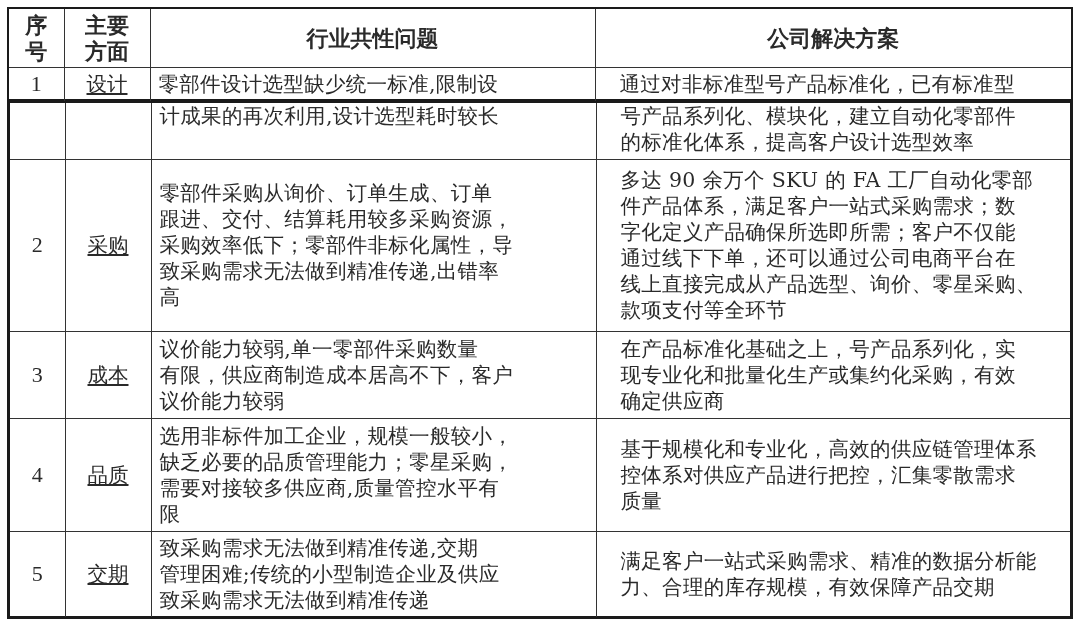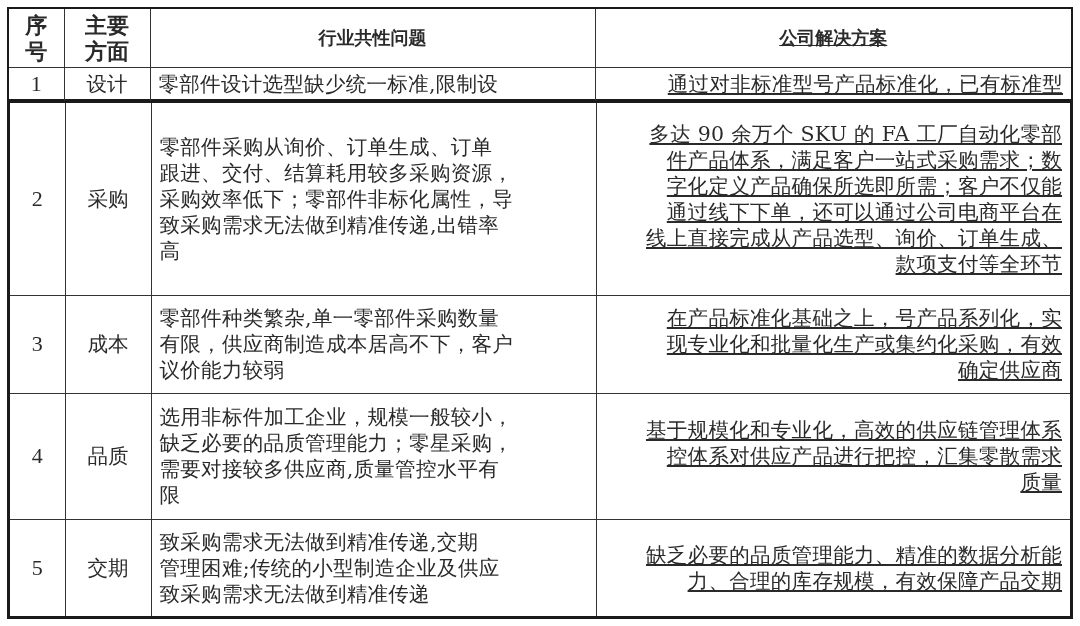--- a/index.html
+++ b/index.html
@@ -4,40 +4,40 @@
 <style>
   html, body { margin: 0; padding: 0; background: #ffffff; }
   body { width: 1080px; height: 626px; position: relative; overflow: hidden;
          font-family: "DejaVu Serif", "Liberation Serif", serif; color: #2a2a2a; }
   .block { position: absolute; left: 7px; width: 1066px; box-sizing: border-box; }
   .block.top { top: 7px; height: 94px; border: 2px solid #1a1a1a; }
   .block.bottom { top: 101px; height: 518px; border: 3px solid #1a1a1a; border-top: 2px solid #1a1a1a; }
   table { border-collapse: collapse; width: 100%; height: 100%; table-layout: fixed; }
   td, th { border: 1px solid #333; padding: 0 8px; vertical-align: middle; }
   col.c1 { width: 55px; } col.c2 { width: 86px; } col.c3 { width: 445px; }
-  th { font-weight: bold; font-size: 18px; text-align: center; line-height: 26px; }
+  th { font-weight: bold; font-size: 22px; text-align: center; line-height: 26px; }
   th.small { font-size: 22px; padding: 0; }
   td { font-size: 20.5px; line-height: 26px; }
   td.num { text-align: center; font-family: "Liberation Serif", serif; font-size: 22px; padding: 0; }
-  td.aspect { text-align: center; padding: 0; }
+  td.aspect { text-align: center; padding: 0; text-decoration: underline; }
   td.text { text-align: left; letter-spacing: 0.3px; }
   .block.top tr.hdr { height: 58px; }
   .block.top tr.r1 { height: 34px; }
   .block.bottom tr.cont td { vertical-align: top; }
   .block.bottom tr.cont { height: 56px; }
   .block.bottom tr.r2 { height: 172px; }
   .block.bottom tr.r3 { height: 87px; }
   .block.bottom tr.r4 { height: 113px; }
   .block.bottom tr.r5 { height: 86px; }
   tr:first-child td, tr:first-child th { border-top: none; }
   tr:last-child td { border-bottom: none; }
   td:first-child, th:first-child { border-left: none; }
-  td:last-child, th:last-child { border-right: none; text-decoration: underline; }
+  td:last-child, th:last-child { border-right: none; }
   .line { display: block; white-space: nowrap; }
-  td.sol { padding-left: 0; text-align: right; }
+  td.sol { padding-left: 24px; }
 </style>
 </head>
 <body>
 
 <div class="block top">
   <table>
     <colgroup>
         <col class="c1">
         <col class="c2">
         <col class="c3">
@@ -73,46 +73,57 @@
 <div class="block bottom">
   <table>
     <colgroup>
         <col class="c1">
         <col class="c2">
         <col class="c3">
         <col class="c4">
       </colgroup>
 
     <tbody>
+        <tr class="cont">
+      <td class="num"></td>
+      <td class="aspect"></td>
+      <td class="text">
+        <span class="line">计成果的再次利用,设计选型耗时较长</span>
+      </td>
+      <td class="text sol">
+        <span class="line">号产品系列化、模块化，建立自动化零部件</span>
+        <span class="line">的标准化体系，提高客户设计选型效率</span>
+      </td>
+    </tr>
 
     <tr class="r2">
       <td class="num">2</td>
       <td class="aspect">采购</td>
       <td class="text">
         <span class="line">零部件采购从询价、订单生成、订单</span>
         <span class="line">跟进、交付、结算耗用较多采购资源，</span>
         <span class="line">采购效率低下；零部件非标化属性，导</span>
         <span class="line">致采购需求无法做到精准传递,出错率</span>
         <span class="line">高</span>
       </td>
       <td class="text sol">
         <span class="line">多达 90 余万个 SKU 的 FA 工厂自动化零部</span>
         <span class="line">件产品体系，满足客户一站式采购需求；数</span>
         <span class="line">字化定义产品确保所选即所需；客户不仅能</span>
         <span class="line">通过线下下单，还可以通过公司电商平台在</span>
-        <span class="line">线上直接完成从产品选型、询价、订单生成、</span>
+        <span class="line">线上直接完成从产品选型、询价、零星采购、</span>
         <span class="line">款项支付等全环节</span>
       </td>
     </tr>
 
     <tr class="r3">
       <td class="num">3</td>
       <td class="aspect">成本</td>
       <td class="text">
-        <span class="line">零部件种类繁杂,单一零部件采购数量</span>
+        <span class="line">议价能力较弱,单一零部件采购数量</span>
         <span class="line">有限，供应商制造成本居高不下，客户</span>
         <span class="line">议价能力较弱</span>
       </td>
       <td class="text sol">
         <span class="line">在产品标准化基础之上，号产品系列化，实</span>
         <span class="line">现专业化和批量化生产或集约化采购，有效</span>
         <span class="line">确定供应商</span>
       </td>
     </tr>
 
@@ -134,19 +145,19 @@
 
     <tr class="r5">
       <td class="num">5</td>
       <td class="aspect">交期</td>
       <td class="text">
         <span class="line">致采购需求无法做到精准传递,交期</span>
         <span class="line">管理困难;传统的小型制造企业及供应</span>
         <span class="line">致采购需求无法做到精准传递</span>
       </td>
       <td class="text sol">
-        <span class="line">缺乏必要的品质管理能力、精准的数据分析能</span>
+        <span class="line">满足客户一站式采购需求、精准的数据分析能</span>
         <span class="line">力、合理的库存规模，有效保障产品交期</span>
       </td>
     </tr>
   </tbody>
     </table>
 </div>
 
 </body></html>

